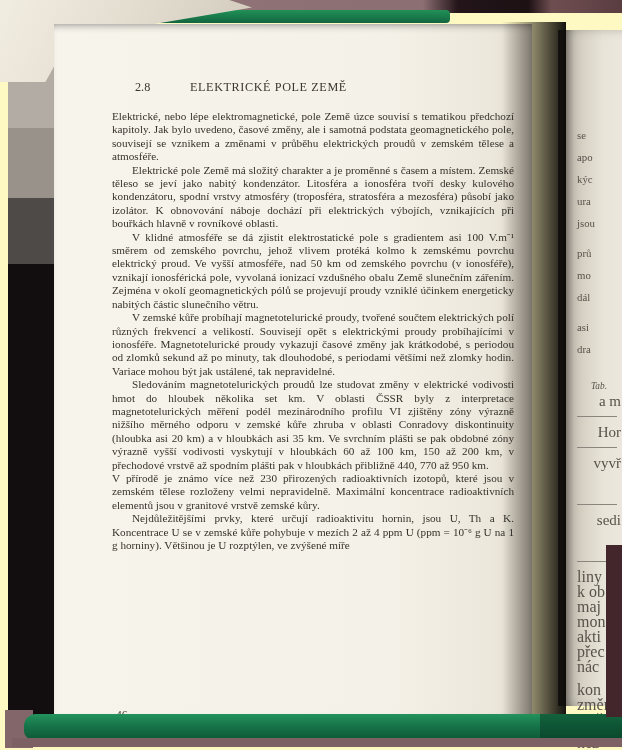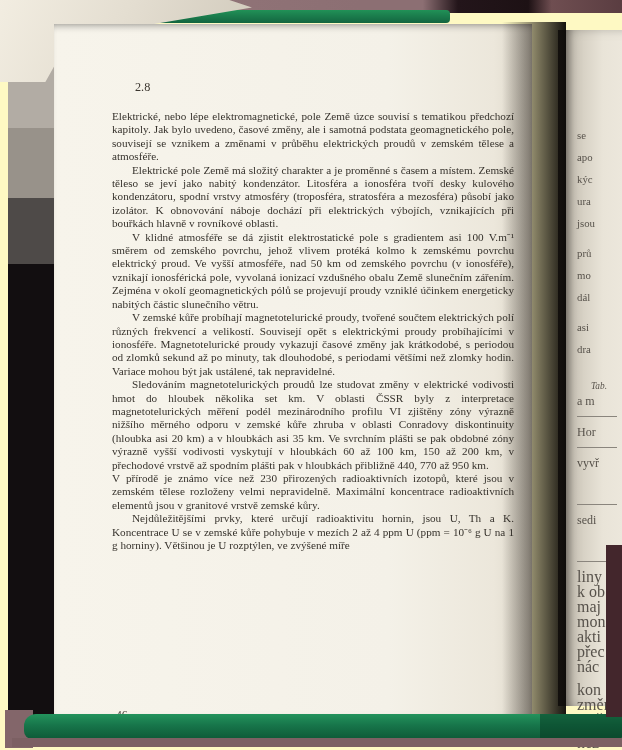--- a/index.html
+++ b/index.html
@@ -47,21 +47,21 @@
   .page-number{position:absolute;left:62px;top:642px;font-size:11.5px;color:#36322c;margin-top:43px;}
 
   
   .gutter{position:absolute;left:502px;top:22px;width:64px;height:702px;
     background:linear-gradient(to right,rgba(20,14,10,0) 0%,rgba(20,14,10,.55) 55%,rgba(8,6,4,.95) 100%);}
   .right-page{position:absolute;left:558px;top:30px;width:64px;height:676px;
     background:linear-gradient(to right,#8f887c 0%,#cfc9bc 25%,#e9e4d8 70%,#ece7dc 100%);
     box-shadow:inset 14px 0 16px -8px rgba(0,0,0,.7);}
   .fragments{position:absolute;left:19px;top:46px;width:44px;color:#57524b;margin-top:48px;}
   .fr{font-size:10.8px;line-height:22px;white-space:nowrap;}
-  .fr.small{font-size:12px;line-height:16px;}
+  .fr.small{font-size:15px;line-height:16px;text-align:right;}
   .fr.em-small{font-style:italic;font-size:9.3px;line-height:13px;margin-top:12px;text-align:center;}
   .fr.tight{font-size:16px;line-height:15px;}
   .frag-gap{height:8px;}
   .frag-gap.big{height:26px;}
   .frag-rule{border-top:1px solid #8a857d;width:40px;margin:7px 0;}
 </style>
 </head>
 <body>
 
 <div class="photo">
@@ -77,20 +77,21 @@
     <div class="edge-seg seg-black"></div>
   </div>
 
   <div class="jacket"></div>
 
   <div class="left-page">
     <div class="text-block">
 
       <div class="sec-heading">
         <span class="sec-num">2.8</span>
+        <span class="sec-title">ELEKTRICKÉ POLE ZEMĚ</span>
       </div>
 
       <div>
           <p class="para">Elektrické, nebo lépe elektromagnetické, pole Země úzce souvisí s tematikou předchozí kapitoly. Jak bylo uvedeno, časové změny, ale i samotná podstata geomagnetického pole, souvisejí se vznikem a změnami v průběhu elektrických proudů v zemském tělese a atmosféře.</p>
           <p class="para indent">Elektrické pole Země má složitý charakter a je proměnné s časem a místem. Zemské těleso se jeví jako nabitý kondenzátor. Litosféra a ionosféra tvoří desky kulového kondenzátoru, spodní vrstvy atmosféry (troposféra, stratosféra a mezosféra) působí jako izolátor. K obnovování náboje dochází při elektrických výbojích, vznikajících při bouřkách hlavně v rovníkové oblasti.</p>
           <p class="para indent">V klidné atmosféře se dá zjistit elektrostatické pole s gradientem asi 100 V.m⁻¹ směrem od zemského povrchu, jehož vlivem protéká kolmo k zemskému povrchu elektrický proud. Ve vyšší atmosféře, nad 50 km od zemského povrchu (v ionosféře), vznikají ionosférická pole, vyvolaná ionizací vzdušného obalu Země slunečním zářením. Zejména v okolí geomagnetických pólů se projevují proudy vzniklé účinkem energeticky nabitých částic slunečního větru.</p>
           <p class="para indent">V zemské kůře probíhají magnetotelurické proudy, tvořené součtem elektrických polí různých frekvencí a velikostí. Souvisejí opět s elektrickými proudy probíhajícími v ionosféře. Magnetotelurické proudy vykazují časové změny jak krátkodobé, s periodou od zlomků sekund až po minuty, tak dlouhodobé, s periodami většími než zlomky hodin. Variace mohou být jak ustálené, tak nepravidelné.</p>
           <p class="para indent">Sledováním magnetotelurických proudů lze studovat změny v elektrické vodivosti hmot do hloubek několika set km. V oblasti ČSSR byly z interpretace magnetotelurických měření podél mezinárodního profilu VI zjištěny zóny výrazně nižšího měrného odporu v zemské kůře zhruba v oblasti Conradovy diskontinuity (hloubka asi 20 km) a v hloubkách asi 35 km. Ve svrchním plášti se pak obdobné zóny výrazně vyšší vodivosti vyskytují v hloubkách 60 až 100 km, 150 až 200 km, v přechodové vrstvě až spodním plášti pak v hloubkách přibližně 440, 770 až 950 km.</p>
         </div>
 

